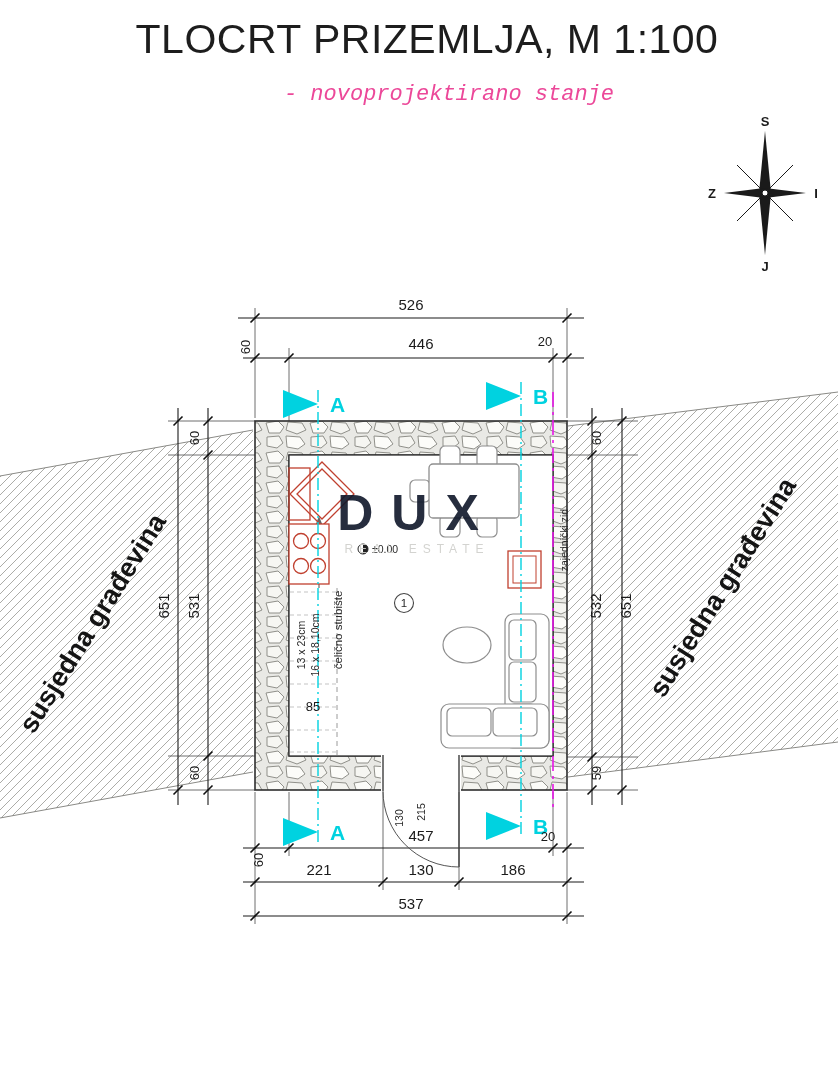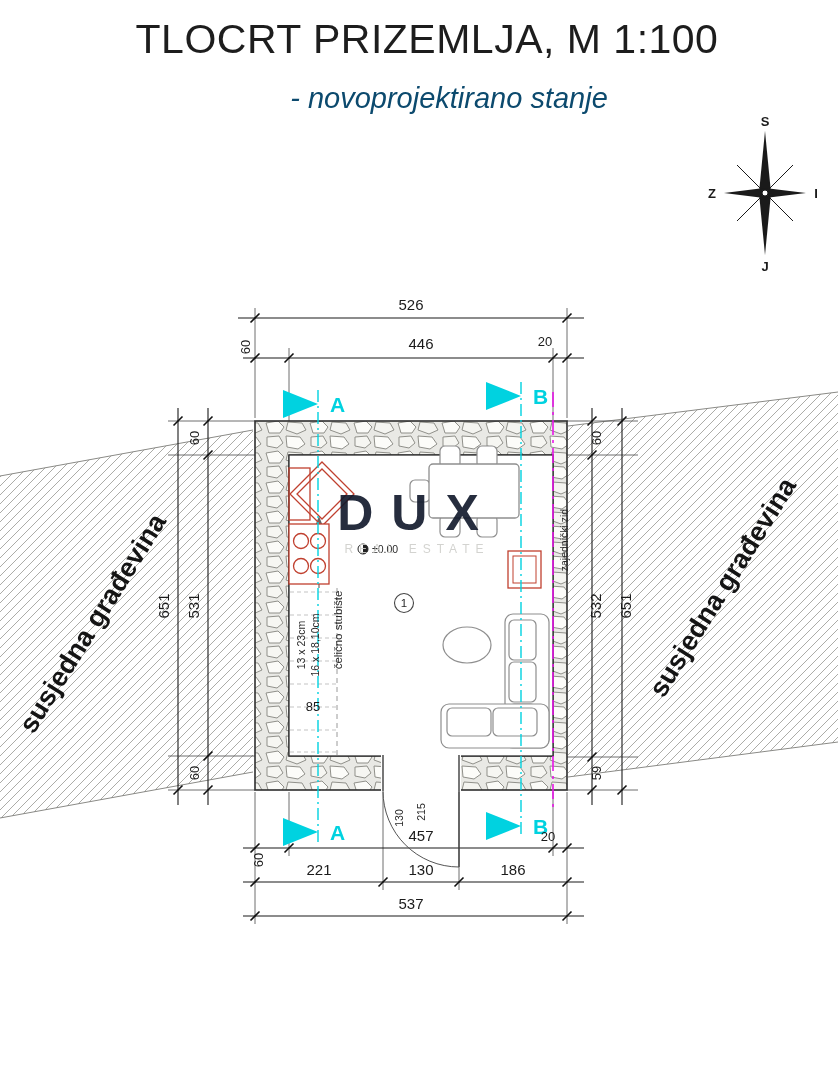--- a/index.html
+++ b/index.html
@@ -2,21 +2,21 @@
 <html><head>
 <meta charset="utf-8">
 <style>
   html,body{margin:0;padding:0;}
   body{
     width:838px;height:1080px;background:#ffffff;position:relative;overflow:hidden;
     font-family:"Liberation Sans", sans-serif;color:#1c1c1c;
   }
   .abs{position:absolute;}
   #title{top:16px;left:0;width:100%;text-align:center;font-size:41px;letter-spacing:0.5px;color:#1d1d1d;margin-left:8px;}
-  #subtitle{top:82px;left:0;width:100%;text-align:center;font-style:italic;font-size:29px;color:#0c4a6e;text-indent:60px;}
+  #subtitle{top:82px;left:0;width:100%;text-align:center;font-style:italic;font-size:22px;color:#ec4899;text-indent:60px;font-family:Liberation Mono, monospace;}
   .neighbor{position:absolute;font-size:27px;font-weight:600;color:#141414;white-space:nowrap;}
   #nb-left{left:-52px;top:608px;width:290px;text-align:center;transform:rotate(-58deg);}
   #nb-right{left:578px;top:572px;width:290px;text-align:center;transform:rotate(-58deg);}
   #wm{left:322px;top:486px;width:190px;text-align:center;opacity:.9;}
   #wm-name{font-size:50px;font-weight:700;letter-spacing:18px;color:#0f172a;line-height:1.1;}
   #wm-tag{font-size:12px;letter-spacing:6px;color:#cfcfcb;margin-top:1px;}
   svg{position:absolute;top:0;left:0;}
   text{font-family:"Liberation Sans", sans-serif;fill:#1b1b1b;}
   .dim{font-size:15px;}
   .dim-s{font-size:13px;}

